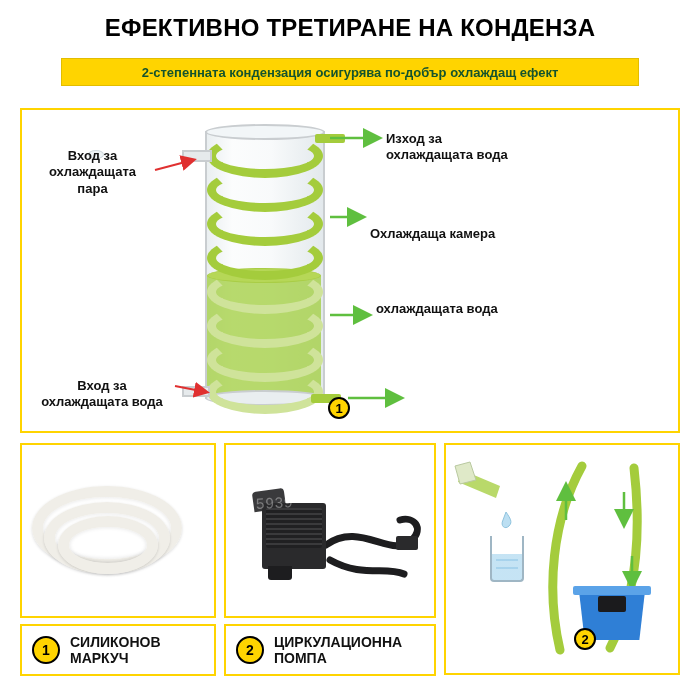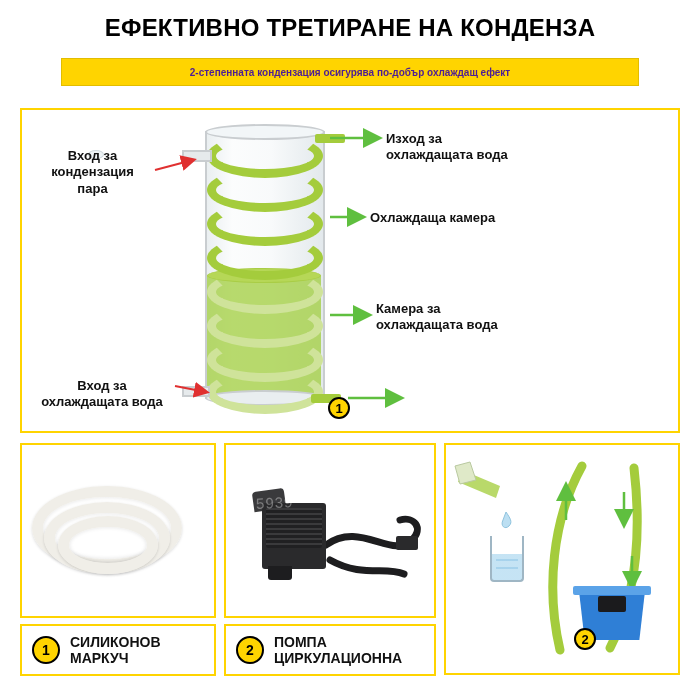--- a/index.html
+++ b/index.html
@@ -40,23 +40,23 @@
     width: 578px;
     height: 28px;
     background: #ffd400;
     border: 1px solid #e2bd00;
     box-sizing: border-box;
     display: flex;
     align-items: center;
     justify-content: center;
   }
   .subtitle-bar span {
-    font-size: 10px;
+    font-size: 13px;
     font-weight: bold;
-    color: #4c1d95;
+    color: #14532d;
     white-space: nowrap;
   }
 
   
   .panel {
     position: absolute;
     border: 2px solid #ffd400;
     box-sizing: border-box;
     background: #fff;
   }
@@ -433,33 +433,32 @@
 
     <line x1="348" y1="398" x2="400" y2="398" stroke="#5fbf3f" stroke-width="2.5" marker-end="url(#ar-green)"></line>
 
     <line x1="155" y1="170" x2="193" y2="160" stroke="#e03030" stroke-width="2" marker-end="url(#ar-red)"></line>
 
     <line x1="175" y1="386" x2="206" y2="392" stroke="#e03030" stroke-width="2" marker-end="url(#ar-red)"></line>
   </svg>
 
   <div class="lbl right" style="left:40px; top:148px; width:105px;">
     <div>Вход за</div>
-    <div>кондензация</div>
+    <div>охлаждащата</div>
     <div>пара</div>
   </div>
 
   <div class="lbl" style="left:386px; top:131px;">
     <div>Изход за</div>
     <div>охлаждащата вода</div>
   </div>
 
-  <div class="lbl" style="left:370px; top:210px;text-align:center;">Охлаждаща камера</div>
+  <div class="lbl" style="left:370px; top:226px;text-align:center;">Охлаждаща камера</div>
 
   <div class="lbl" style="left:376px; top:301px;">
-    <div>Камера за</div>
     <div>охлаждащата вода</div>
   </div>
 
   <div class="lbl right" style="left:32px; top:378px; width:140px;">
     <div>Вход за</div>
     <div>охлаждащата вода</div>
   </div>
 
 
   <div class="badge" style="left:328px; top:397px;">1</div>
@@ -516,18 +515,18 @@
     <div class="legend-num">1</div>
     <div class="legend-text">
       <div>СИЛИКОНОВ</div>
       <div>МАРКУЧ</div>
     </div>
   </div>
 
   <div class="legend-box legend-2">
     <div class="legend-num">2</div>
     <div class="legend-text">
+      <div>ЦИРКУЛАЦИОННА</div>
       <div>ПОМПА</div>
-      <div>ЦИРКУЛАЦИОННА</div>
     </div>
   </div>
 
 </div>
 
 </body></html>

